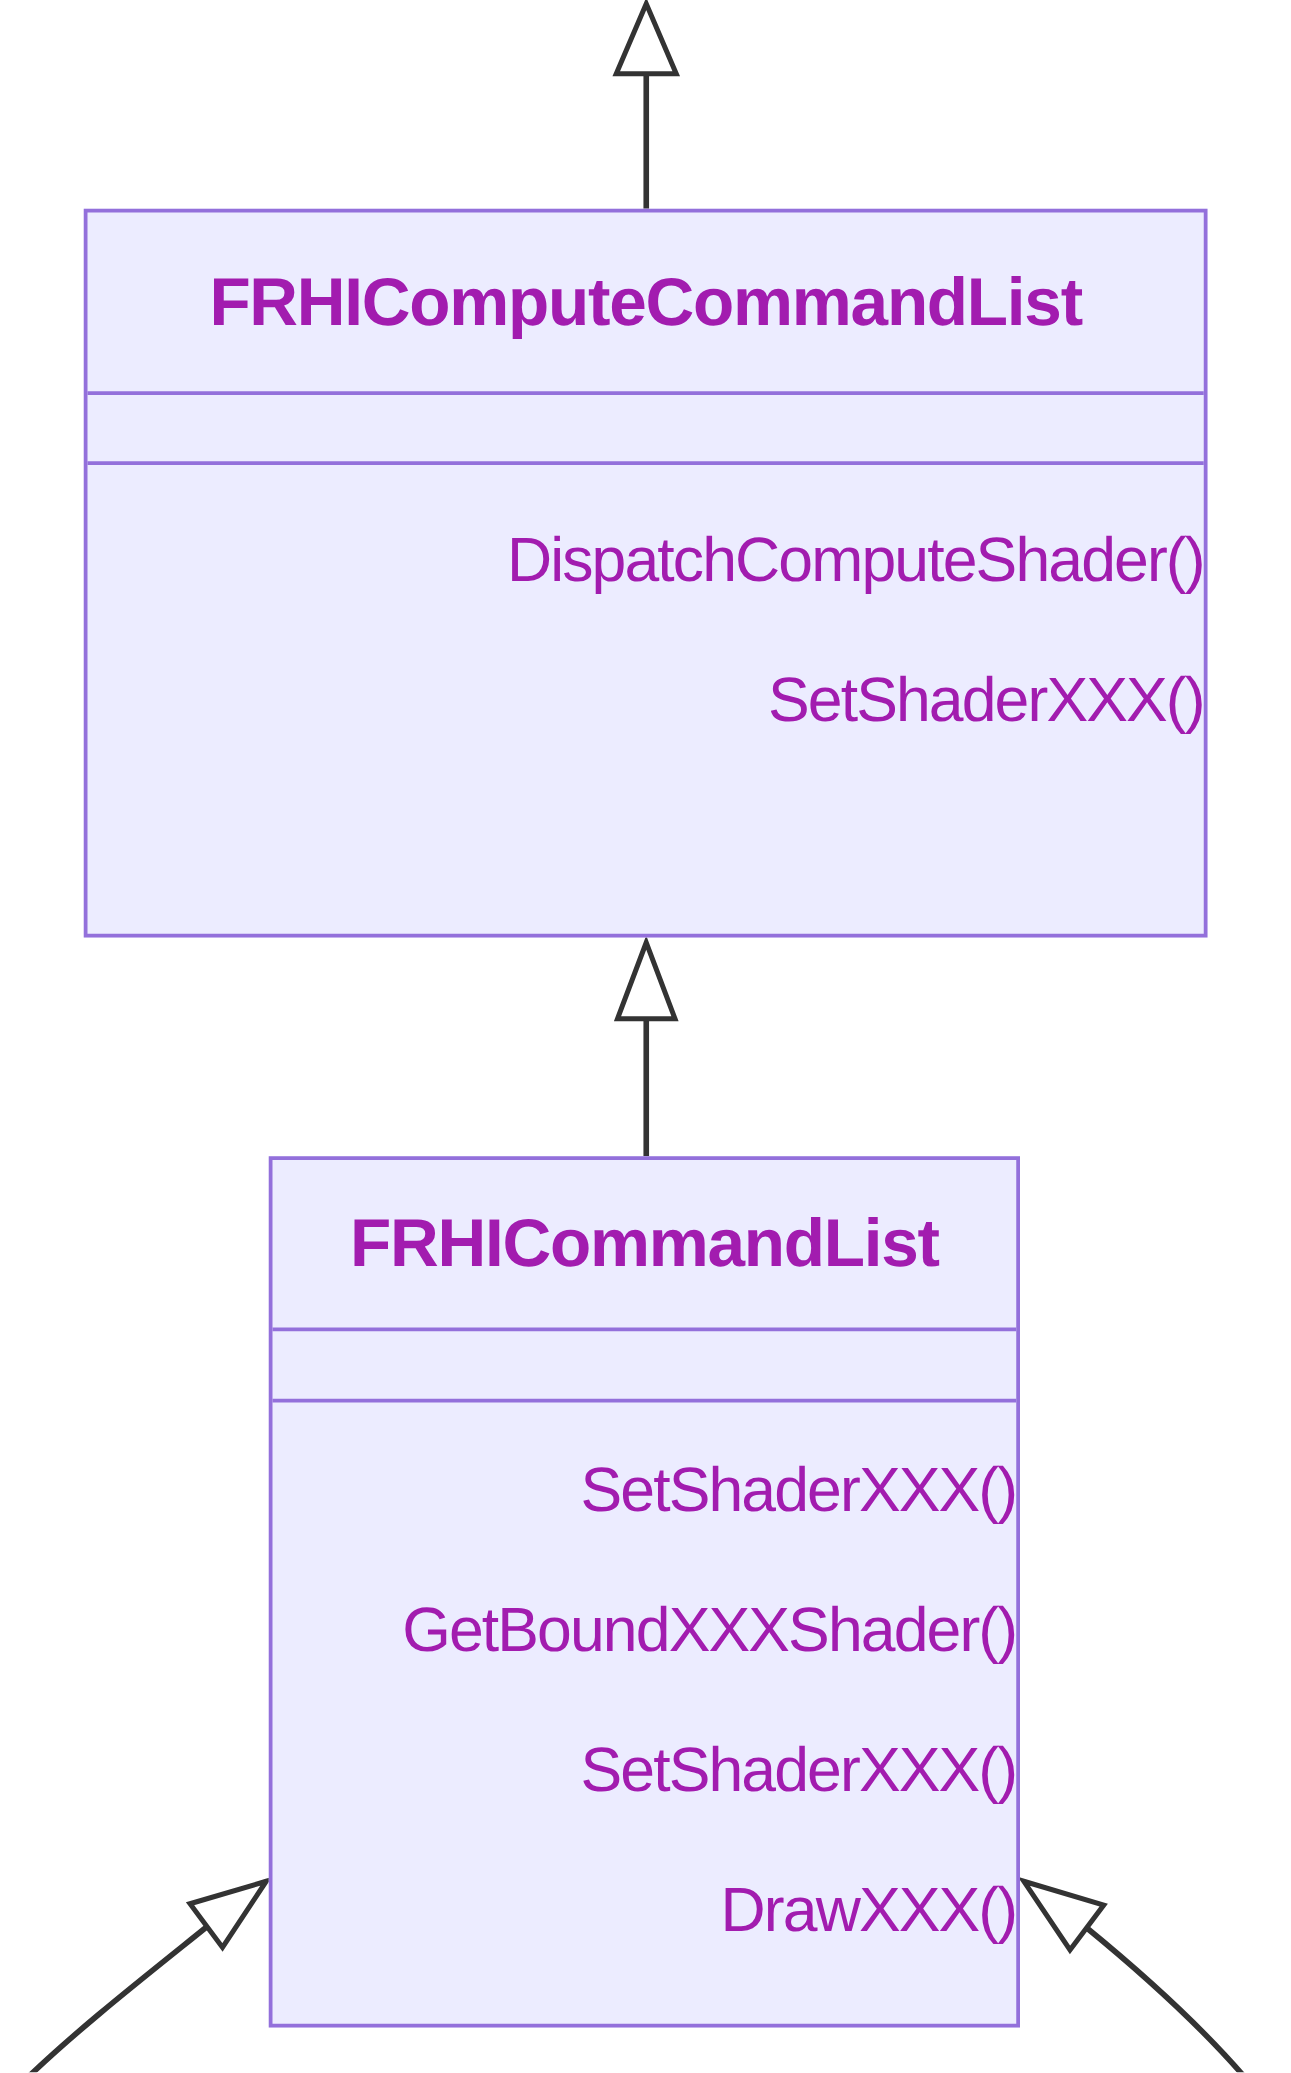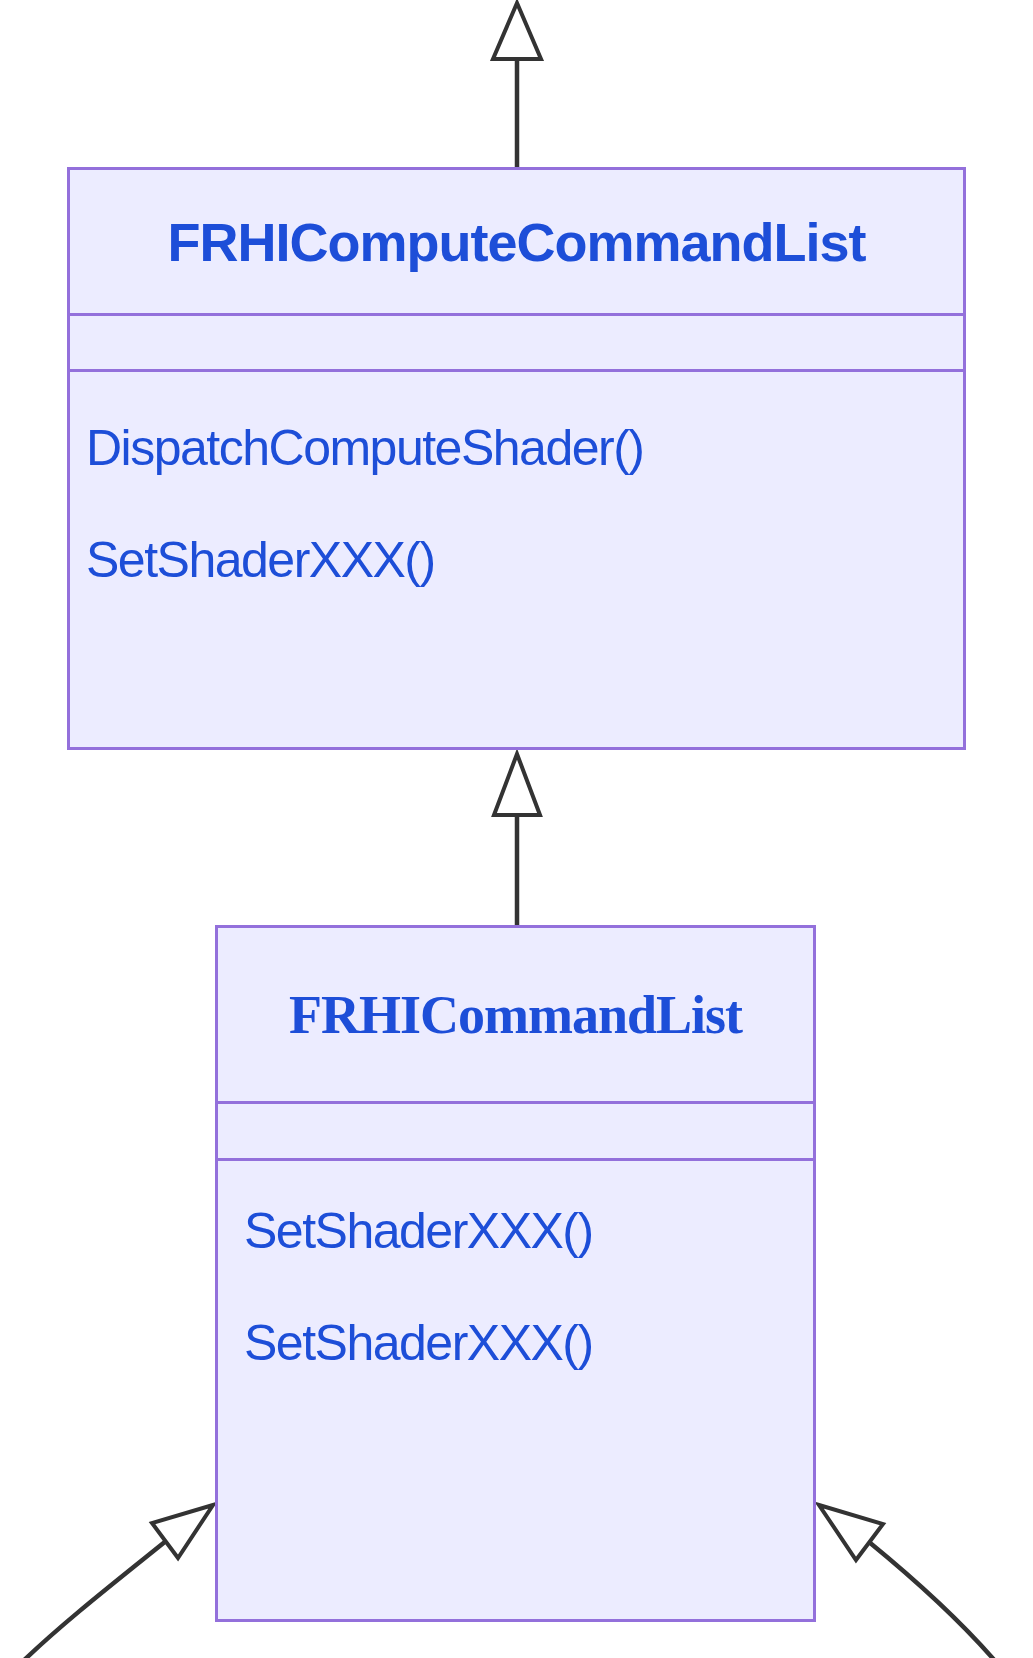--- a/index.html
+++ b/index.html
@@ -9,21 +9,22 @@
   }
   * { box-sizing: border-box; }
 
   .canvas {
     position: relative;
     width: 1033px;
     height: 1658px;
     background: #ffffff;
     overflow: hidden;
     font-family: "Liberation Sans", sans-serif;
-    color: #1d4ed8;
+    color: #a21caf;
+    text-align: right;
   }
 
   .arrows-layer {
     position: absolute;
     left: 0; top: 0;
     width: 1033px;
     height: 1658px;
     pointer-events: none;
   }
   .rel-line {
@@ -57,21 +58,21 @@
   .class-title {
     display: flex;
     align-items: center;
     justify-content: center;
     font-weight: bold;
     font-size: 54px;
     letter-spacing: -1px;
     white-space: nowrap;
   }
   .box1 .class-title { height: 143px; }
-  .box2 .class-title { height: 173px; font-family: Liberation Serif, serif; }
+  .box2 .class-title { height: 134px; }
 
   .class-attrs {
     border-top: 3px solid #9370DB;
   }
   .box1 .class-attrs { height: 56px; }
   .box2 .class-attrs { height: 57px; }
 
   .class-methods {
     border-top: 3px solid #9370DB;
     flex: 1;
@@ -114,17 +115,19 @@
       <div class="method-item">DispatchComputeShader()</div>
       <div class="method-item">SetShaderXXX()</div>
     </div>
   </div>
 
   <div class="class-box box2">
     <div class="class-title">FRHICommandList</div>
     <div class="class-attrs"></div>
     <div class="class-methods">
       <div class="method-item">SetShaderXXX()</div>
+      <div class="method-item">GetBoundXXXShader()</div>
       <div class="method-item">SetShaderXXX()</div>
+      <div class="method-item">DrawXXX()</div>
     </div>
   </div>
 
 </div>
 
 </body></html>

